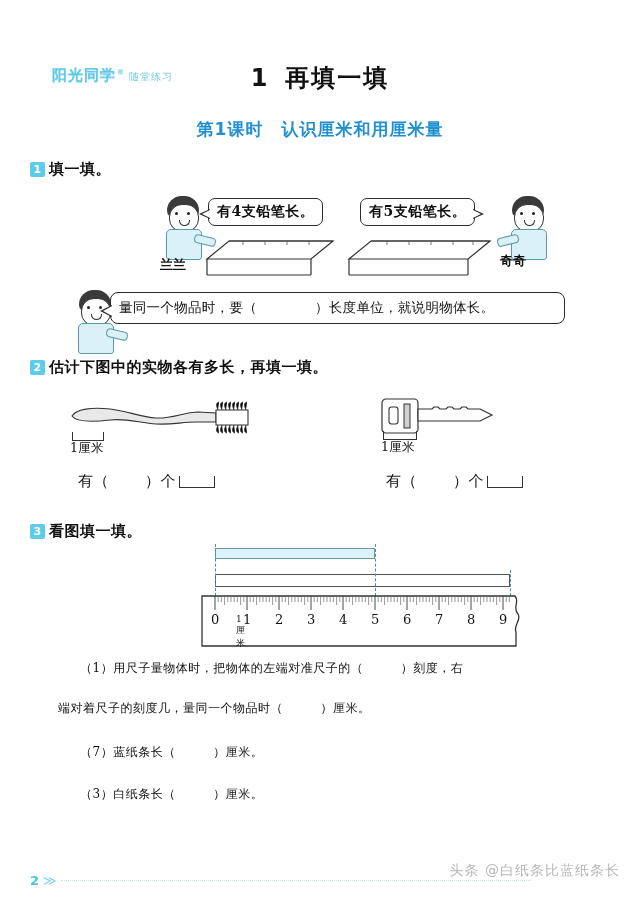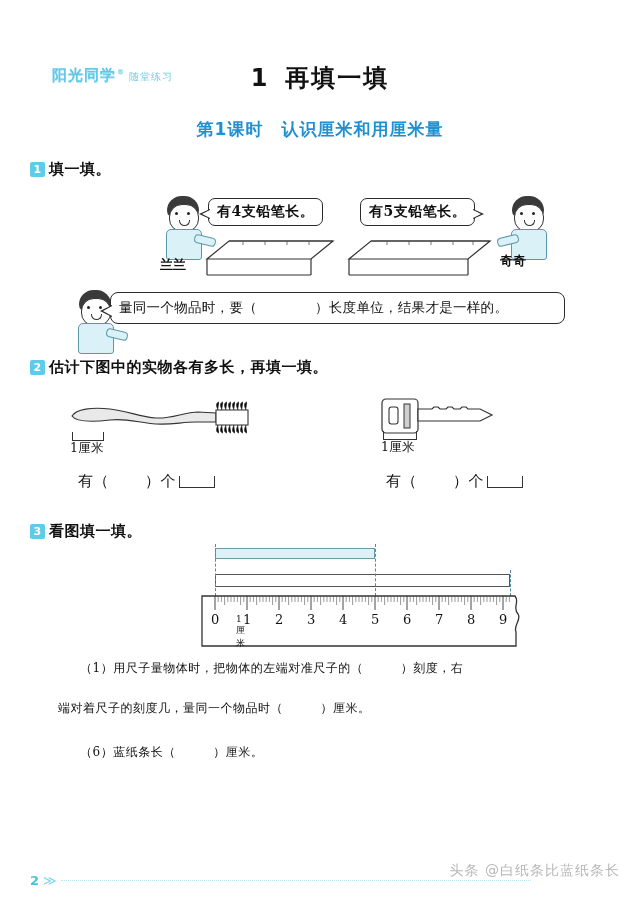--- a/index.html
+++ b/index.html
@@ -233,21 +233,21 @@
   <div class="kid" style="left:72px;top:290px;">
     <div class="hair"></div>
       <div class="face"></div>
     <div class="eye l"></div>
       <div class="eye r"></div>
       <div class="mouth"></div>
     <div class="body"></div>
       <div class="arm r"></div>
   </div>
   <div class="long-bubble">
-    <span>量同一个物品时，要（</span><span class="blank"></span><span>）长度单位，结果才是一样的。</span>
+    <span>量同一个物品时，要（</span><span class="blank"></span><span>）长度单位，就说明物体长。</span>
   </div>
 
   <div class="q-head" id="q2head">
     <span class="q-badge">2</span>
     <span>估计下图中的实物各有多长，再填一填。</span>
   </div>
 
   <div class="obj-wrap" style="left:66px;top:400px;">
     <svg width="200" height="36" viewBox="0 0 200 36">
       <path d="M6,16 C10,9 26,7 44,9 C62,11 74,17 90,18 C106,19 118,12 132,12 L150,13 L150,22 L130,22 C116,22 106,25 90,24 C74,23 60,18 44,20 C26,22 10,22 6,16 Z" fill="#e9e9e9" stroke="#333" stroke-width="1.1"></path>
@@ -412,21 +412,22 @@
         <div class="cm-label" style="left: 203px; top: 64px; font-size: 13px;">6</div>
         <div class="cm-label" style="left: 235px; top: 64px; font-size: 13px;">7</div>
         <div class="cm-label" style="left: 267px; top: 64px; font-size: 13px;">8</div>
         <div class="cm-label" style="left: 299px; top: 64px; font-size: 13px;">9</div>
       </div>
     <div class="cm-label" style="left:36px;top:66px;font-size:9px;">1厘米</div>
   </div>
 
   <div class="qtext" style="left:80px;top:660px;">（1）用尺子量物体时，把物体的左端对准尺子的（　　　）刻度，右</div>
   <div class="qtext" style="left:58px;top:700px;">端对着尺子的刻度几，量同一个物品时（　　　）厘米。</div>
-  <div class="qtext" style="left:80px;top:744px;">（6）蓝纸条长（　　　）厘米。</div>
+  <div class="qtext" style="left:80px;top:744px;">（7）蓝纸条长（　　　）厘米。</div>
+  <div class="qtext" style="left:80px;top:786px;">（3）白纸条长（　　　）厘米。</div>
 
   <div class="footer">
     <span class="pg-num">2</span>
     <span class="pg-chev">≫</span>
     <span class="pg-dots"></span>
   </div>
   <div class="watermark">头条 @白纸条比蓝纸条长</div>
 
 </div>
 

